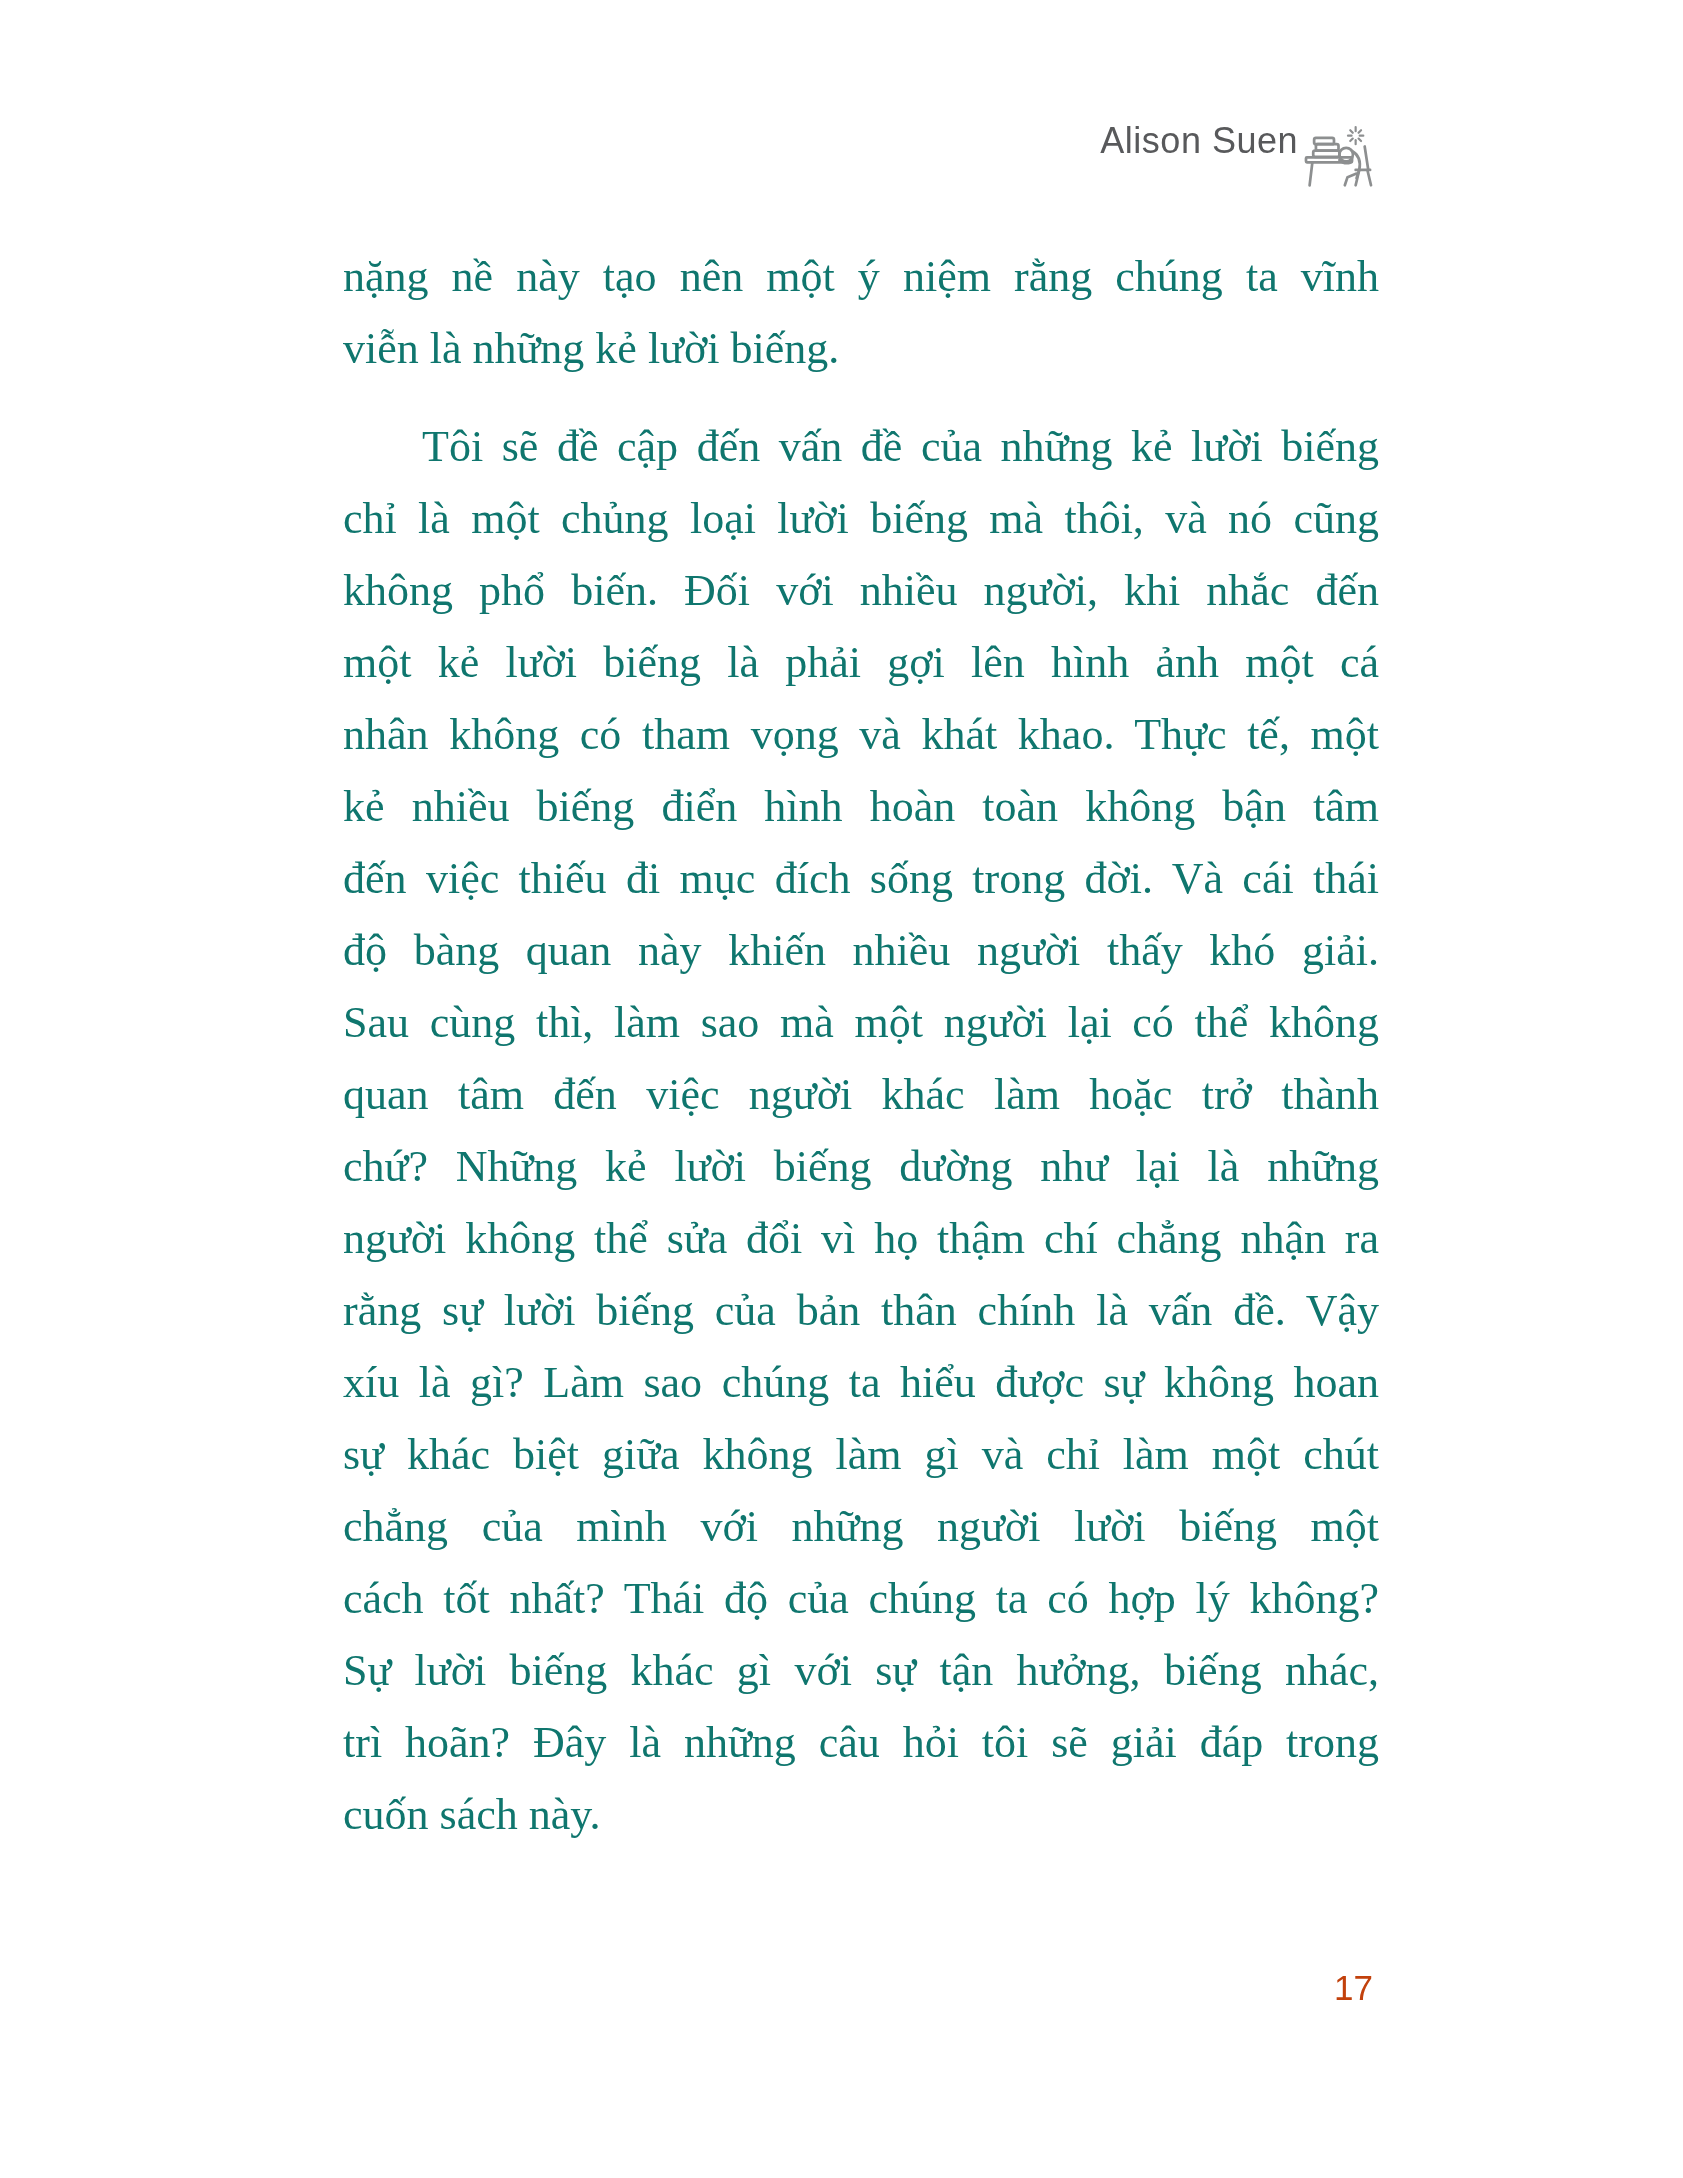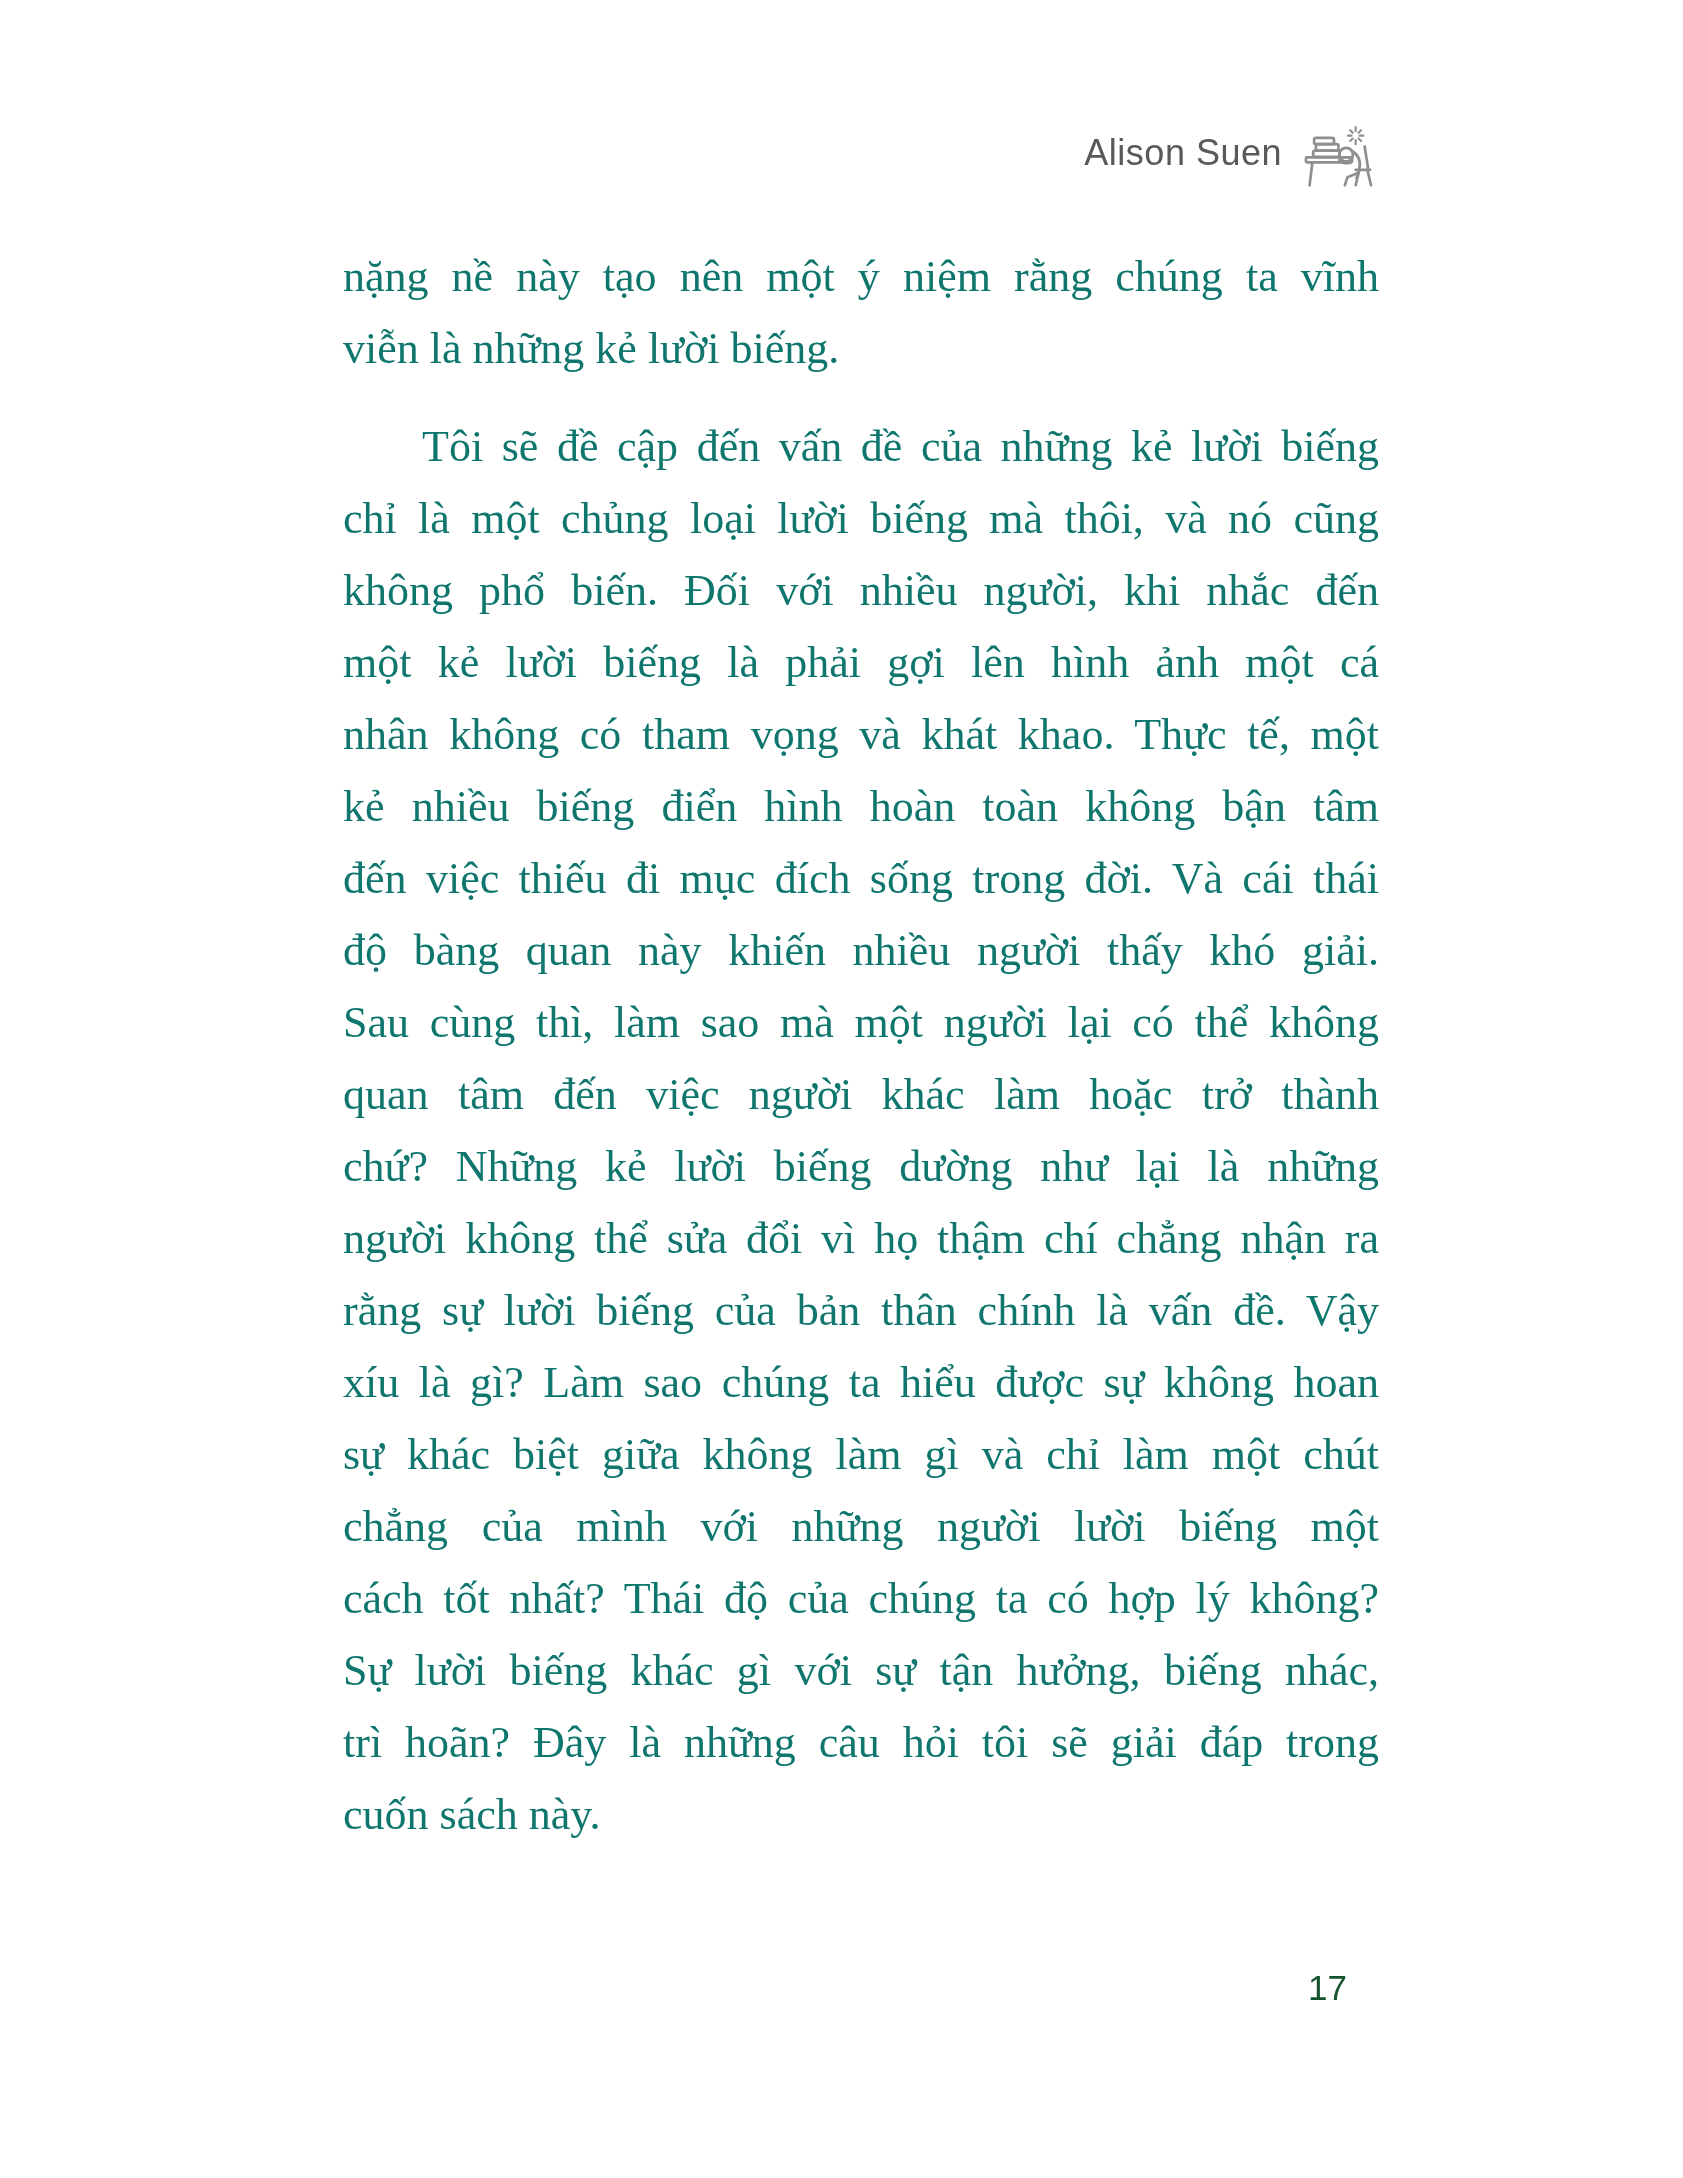--- a/index.html
+++ b/index.html
@@ -18,22 +18,22 @@
     position: absolute;
     inset: 0;
     background: #ffffff;
   }
   
   .header {
     position: absolute;
     top: 123px;
     right: 310px;
     display: flex;
-    align-items: center;
-    gap: 22px;
+    align-items: flex-start;
+    gap: 6px;
   }
   .author {
     font-family: "Liberation Sans", sans-serif;
     font-weight: 300;
     font-size: 36px;
     letter-spacing: 0.5px;
     color: #58595b;
     line-height: 1;
     margin-bottom: 6px;
     white-space: nowrap;
@@ -55,25 +55,25 @@
     height: 72px;
     text-align: justify;
     text-align-last: justify;
   }
   .line.pend { text-align-last: left; }
   .line.pindent { text-indent: 79px; }
   
   .page-number {
     position: absolute;
     top: 1970px;
-    right: 336px;
+    right: 310px;
     font-family: "Liberation Sans", sans-serif;
     font-weight: 300;
     font-size: 35px;
-    color: #14532d;
+    color: #c2410c;
     line-height: 1;
   }
 </style>
 </head>
 <body>
 
 <div class="page">
 
   <div class="header">
     <span class="author">Alison Suen</span>

